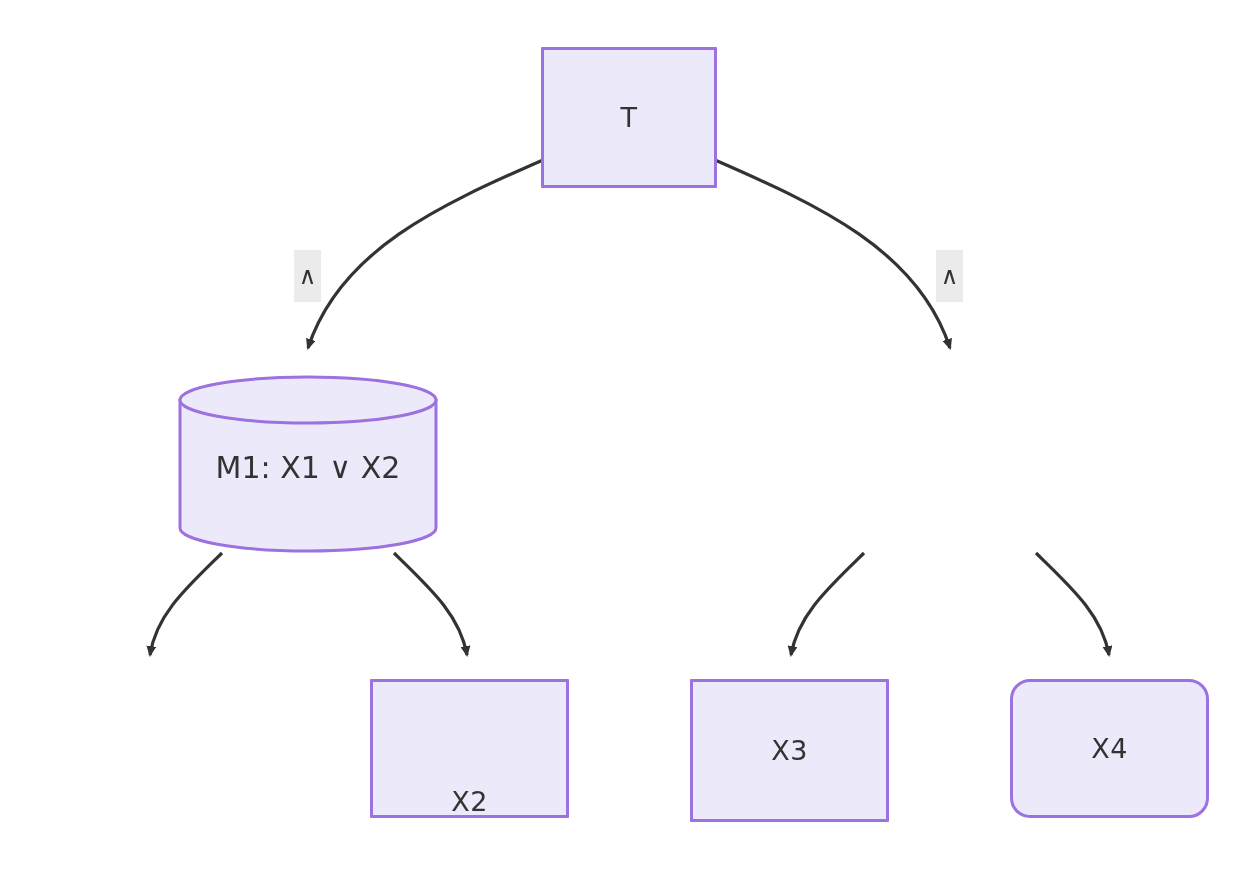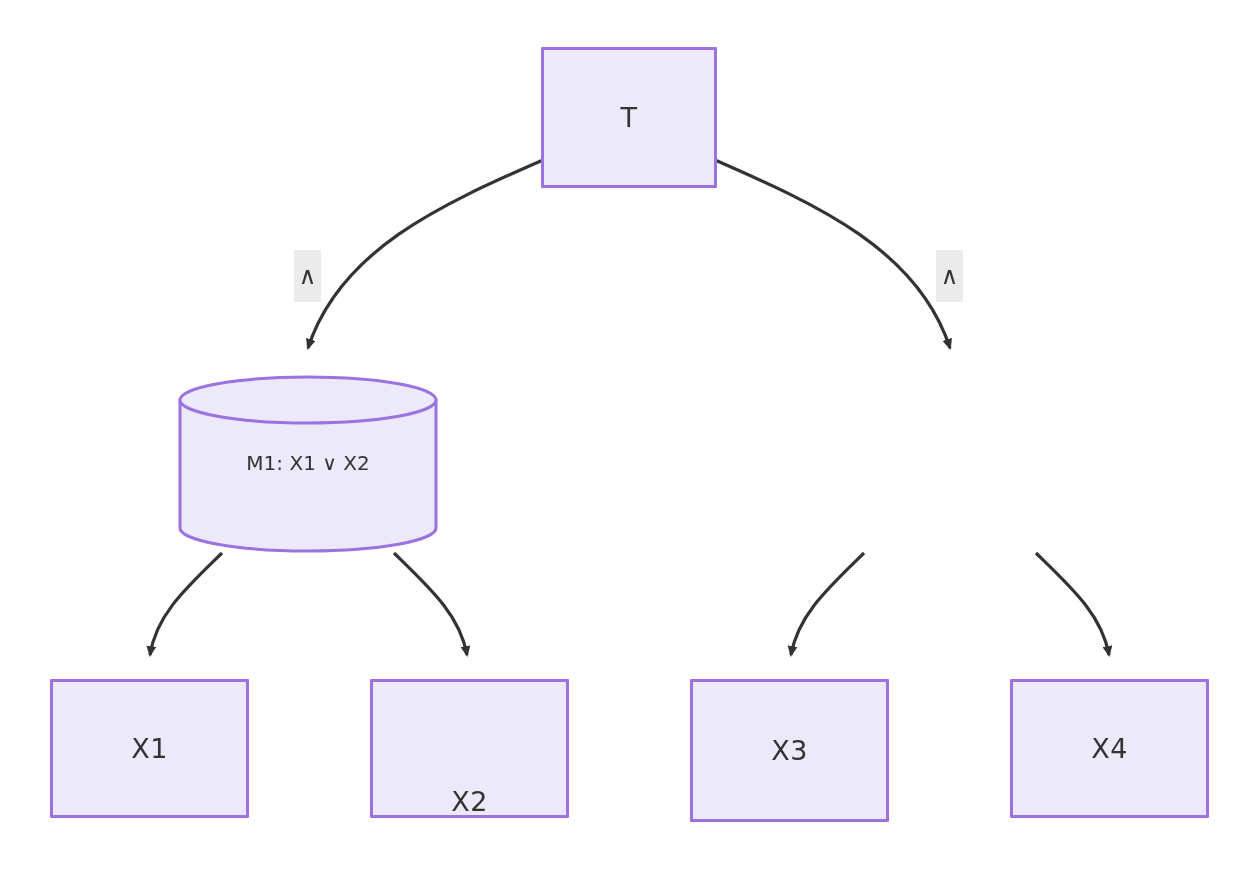--- a/index.html
+++ b/index.html
@@ -51,21 +51,21 @@
     position: absolute;
     left: 0;
     top: 0;
     overflow: visible;
   }
   .cyl-label {
     position: absolute;
     width: 100%;
     text-align: center;
     color: #333333;
-    font-size: 20px;
+    font-size: 30px;
     line-height: 1;
     white-space: nowrap;
     user-select: none;
   }
   .edge-label {
     position: absolute;
     background: #EBEBEB;
     color: #333333;
     font-size: 24px;
     line-height: 52px;
@@ -104,33 +104,30 @@
 
   <div class="node-cyl" style="left:178px; top:375px; width:260px; height:178px;">
     <svg width="260" height="178" viewBox="0 0 260 178" xmlns="http://www.w3.org/2000/svg">
       <path d="M 2,25 L 2,153 A 128,23 0 0 0 258,153 L 258,25 Z" fill="#ECE9FB" stroke="#9B72E0" stroke-width="3"></path>
       <ellipse cx="130" cy="25" rx="128" ry="23" fill="#ECE9FB" stroke="#9B72E0" stroke-width="3"></ellipse>
     </svg>
     <div class="cyl-label" style="top:78px;">M1: X1 ∨ X2</div>
   </div>
 
 
-  <div class="node node-rect" style="left:50px; top:679px; width:199px; height:139px;">
-    <span class="node-label">X1</span>
-  </div>
 
   <div class="node node-rect" style="left:370px; top:679px; width:199px; height:139px;align-items:flex-end;">
     <span class="node-label">X2</span>
   </div>
 
   <div class="node node-rect" style="left:690px; top:679px; width:199px; height:143px;">
     <span class="node-label">X3</span>
   </div>
 
-  <div class="node node-rect" style="left:1010px; top:679px; width:199px; height:139px;">
+  <div class="node node-rect" style="left:1010px; top:679px; width:199px; height:139px;border-radius:20px;">
     <span class="node-label">X4</span>
   </div>
 
   <div class="edge-label" style="left:294px; top:250px; width:27px; height:52px;">∧</div>
 
   <div class="edge-label" style="left:936px; top:250px; width:27px; height:52px;">∧</div>
 
 </div>
 
 </body></html>

